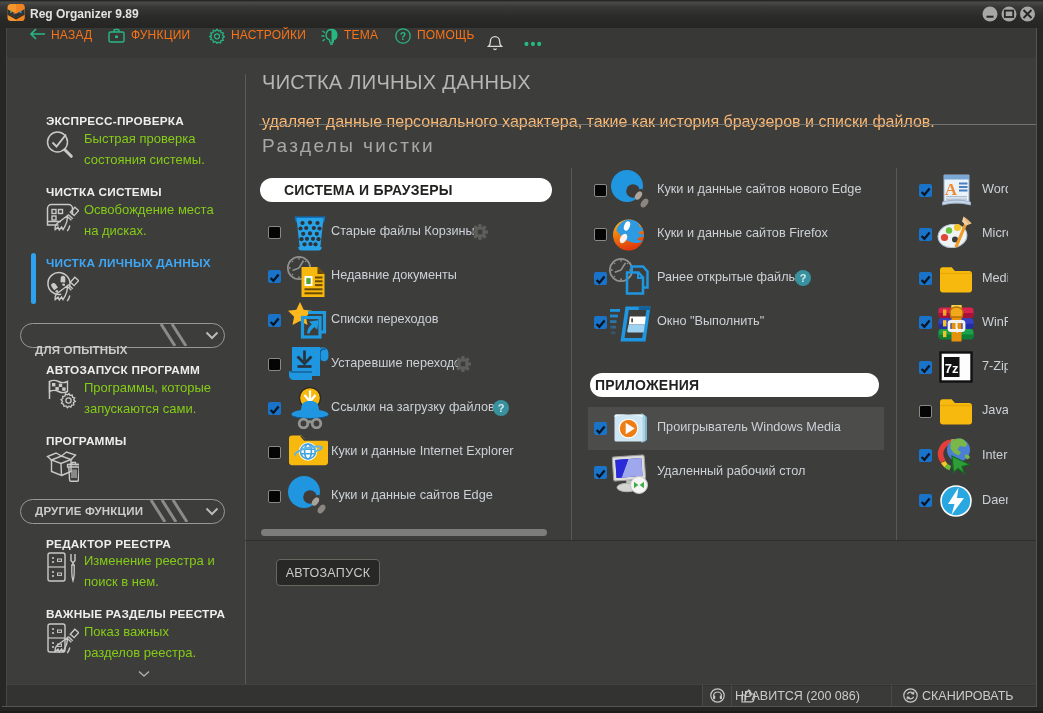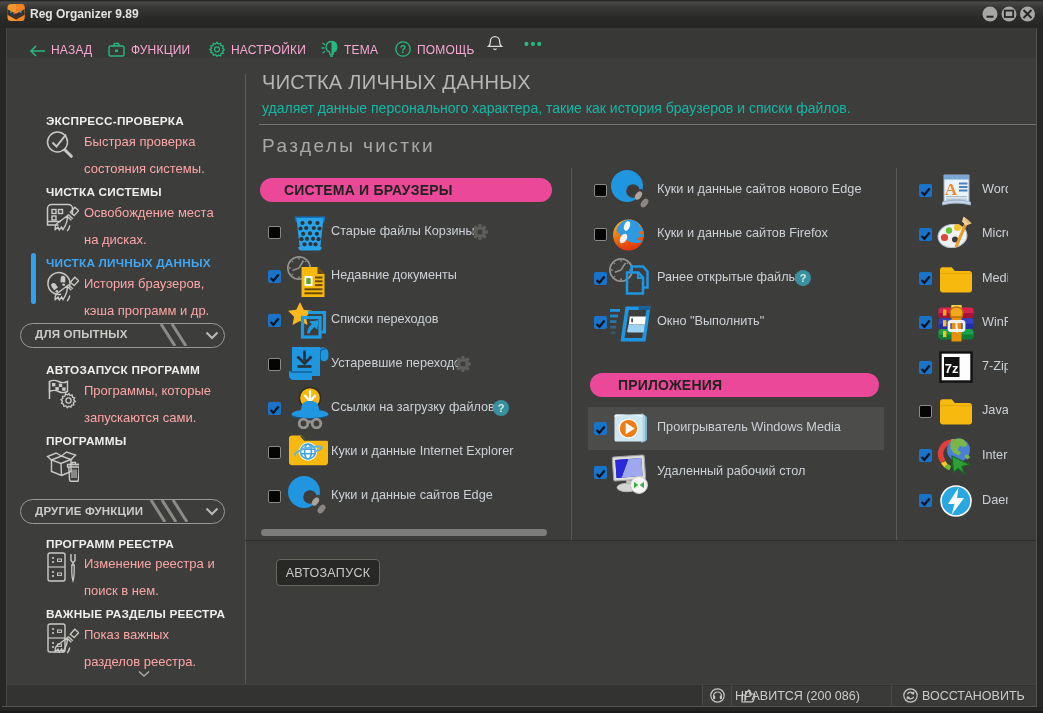--- a/index.html
+++ b/index.html
@@ -6,29 +6,29 @@
   body{width:1043px;height:713px;overflow:hidden;background:#232221;font-family:"Liberation Sans",sans-serif;}
   .abs{position:absolute;}
   #win{position:relative;width:1043px;height:508px;background:#282827;}
   #titlebar{position:absolute;left:0px;top:0px;width:1043px;height:28px;background:linear-gradient(180deg,#1d1d1c 0%,#4a4a48 8%,#383837 25%,#2a2a29 60%,#252524 100%);border-radius:3px 3px 0 0;}
   #toolbar{position:absolute;left:7px;top:28px;width:1029px;height:30px;background:#383837;border-bottom:1px solid #2c2c2b;}
   #mainarea{position:absolute;left:7px;top:58px;width:1029px;height:626px;background:#3d3d3c;overflow:hidden;}
   #sidebar{position:absolute;left:0px;top:0px;width:238px;height:626px;}
   #sideline{position:absolute;left:238px;top:16px;width:1px;height:610px;background:#5b5b58;}
   #statusbar{position:absolute;left:7px;top:684px;width:1029px;height:21px;background:#333332;border-top:1px solid #424240;}
   .ttext{color:#e2e2e0;font-weight:bold;font-size:12px;}
-  .tb-item{position:absolute;top:0;height:29px;display:flex;align-items:flex-end;color:#f9a8d4;font-size:12px;letter-spacing:0.2px;}
+  .tb-item{position:absolute;top:0;height:29px;display:flex;align-items:flex-start;color:#f97316;font-size:12px;letter-spacing:0.2px;}
   .pill{position:absolute;border:1px solid #989894;border-radius:13px;height:25px;box-sizing:border-box;color:#cbcbc8;font-size:11.5px;font-weight:bold;letter-spacing:0.2px;}
   .sitem-t{position:absolute;color:#eeeeec;font-size:11.8px;font-weight:bold;letter-spacing:0.2px;white-space:nowrap;}
-  .sitem-d{position:absolute;color:#fca5a5;font-size:13px;line-height:27px;white-space:nowrap;}
+  .sitem-d{position:absolute;color:#84cc16;font-size:13px;line-height:21px;white-space:nowrap;}
   .rowtext{position:absolute;color:#ccd1d6;font-size:12.7px;white-space:nowrap;}
   .cb{position:absolute;width:13px;height:13px;border-radius:2px;}
   .cb.off{background:#050505;border:1px solid #8a8a88;box-sizing:border-box;}
   .cb.on{background:#1973c8;}
-  .secpill{position:absolute;background:#ec4899;border-radius:12px;color:#222221;font-weight:bold;font-size:14px;letter-spacing:0.2px;display:flex;align-items:center;}
+  .secpill{position:absolute;background:#ffffff;border-radius:12px;color:#222221;font-weight:bold;font-size:14px;letter-spacing:0.2px;display:flex;align-items:center;}
 </style>
 </head>
 <body>
 <div id="win">
   <div id="titlebar">
     <svg class="abs" style="left:7px;top:3px" width="18" height="19" viewBox="0 0 18 19">
       <rect x="0.5" y="1" width="17" height="17" rx="3.5" fill="#f5952e"></rect>
       <path d="M9 1 h5.5 a3 3 0 0 1 3 3 v11 a3 3 0 0 1 -3 3 H9 z" fill="#ef8322"></path>
       <path d="M0.5 6.2 L9 10.8 L17.5 6.2 L17.5 10.5 L9 15 L0.5 10.5 z" fill="#2e3338"></path>
       <circle cx="4" cy="9" r="1" fill="#3fae6a"></circle>
@@ -126,24 +126,23 @@
           <path d="M7.9 12.8 c1.7-.5 3 .3 3.4 2.2 l.8 3.7 -4.6 1 -.8-3.7 c-.4-1.9 .3-2.9 1.2-3.2z" transform="rotate(-24 9.5 16)"></path>
           <ellipse cx="11.8" cy="21.3" rx="1.5" ry="1.2" transform="rotate(-24 11.8 21.3)"></ellipse>
         </g>
         <g fill="none" stroke="#c9c9c6" stroke-width="1.4">
           <path d="M25.3 12.2 L29.8 7.2 L33.6 10.6 L29.1 15.6 z"></path>
           <path d="M23.2 14.5 L27.8 18.7 M21.8 16.1 L26.4 20.3"></path>
           <path d="M22.3 15.7 L12.4 23.2 c-1.9 1.5-2.6 3.4-2.2 6.4 l2.8-2.4 1.3 2.8 2.3-2.9 1.4 2.5 2-3.4 c1.5-2.6 2.3-5 2.3-8z"></path>
           <path d="M24.8 25.5 c-.4 2-1.2 3.8-2.6 5.6"></path>
         </g>
       </svg>
-      <div class="sitem-d" style="left:77px;top:211.5px">История браузеров,<br>кэша программ и др.</div>
 
       <div class="pill" style="left:13px;top:265px;width:205px">
-        <span style="position:absolute;left:14px;top:4px">ДЛЯ ОПЫТНЫХ</span>
+        <span style="position:absolute;left:14px;top:20px">ДЛЯ ОПЫТНЫХ</span>
         <svg style="position:absolute;left:132px;top:0px" width="44" height="22">
             <path d="M8 0 L22 22 M19 0 L33 22" stroke="#8b8b88" stroke-width="3"></path>
           </svg>
         <svg style="position:absolute;left:184px;top:7px" width="14" height="9">
             <path d="M1.5 1.5 L7 7 L12.5 1.5" stroke="#b9b9b6" stroke-width="2" fill="none"></path>
           </svg>
       </div>
 
       <div class="sitem-t" style="left:39px;top:305px">АВТОЗАПУСК ПРОГРАММ</div>
       <svg class="abs" style="left:38px;top:320px" width="34" height="34" viewBox="0 0 34 34">
@@ -177,21 +176,21 @@
       <div class="pill" style="left:13px;top:441px;width:205px">
         <span style="position:absolute;left:14px;top:5px">ДРУГИЕ ФУНКЦИИ</span>
         <svg style="position:absolute;left:122px;top:0px" width="56" height="22">
             <path d="M8 0 L22 22 M19 0 L33 22 M30 0 L44 22" stroke="#8b8b88" stroke-width="3"></path>
           </svg>
         <svg style="position:absolute;left:184px;top:7px" width="14" height="9">
             <path d="M1.5 1.5 L7 7 L12.5 1.5" stroke="#b9b9b6" stroke-width="2" fill="none"></path>
           </svg>
       </div>
 
-      <div class="sitem-t" style="left:39px;top:478.5px">ПРОГРАММ РЕЕСТРА</div>
+      <div class="sitem-t" style="left:39px;top:478.5px">РЕДАКТОР РЕЕСТРА</div>
       <svg class="abs" style="left:38px;top:493px" width="34" height="34" viewBox="0 0 34 34">
         <rect x="3" y="2" width="17" height="28" rx="2" fill="none" stroke="#c9c9c6" stroke-width="1.4"></rect>
         <path d="M3 16 H20" stroke="#c9c9c6" stroke-width="1.2"></path>
         <circle cx="8" cy="7" r="1.1" fill="#c9c9c6"></circle>
           <circle cx="8" cy="11" r="1.1" fill="#c9c9c6"></circle>
         <rect x="12.5" y="8" width="4" height="2.4" fill="none" stroke="#c9c9c6" stroke-width="1"></rect>
         <circle cx="8" cy="21" r="1.1" fill="#c9c9c6"></circle>
           <circle cx="8" cy="25" r="1.1" fill="#c9c9c6"></circle>
         <rect x="12.5" y="22" width="4" height="2.4" fill="none" stroke="#c9c9c6" stroke-width="1"></rect>
         <path d="M26 3 v6.5 l2 2.5 2-2.5 V3" fill="none" stroke="#c9c9c6" stroke-width="1.4"></path>
@@ -219,21 +218,21 @@
       </svg>
       <div class="sitem-d" style="left:77px;top:563px">Показ важных<br>разделов реестра.</div>
 
       <svg class="abs" style="left:131px;top:612px" width="12" height="8">
           <path d="M1 1.5 L6 6 L11 1.5" stroke="#aaaaa8" stroke-width="1.6" fill="none"></path>
         </svg>
     </div>
     <div id="sideline"></div>
     <div id="content">
       <div class="abs" style="left:255px;top:13px;font-size:20px;color:#b6b6b4;letter-spacing:0.3px">ЧИСТКА ЛИЧНЫХ ДАННЫХ</div>
-      <div class="abs" style="left:255px;top:42px;font-size:14px;color:#14b8a6">удаляет данные персонального характера, такие как история браузеров и списки файлов.</div>
+      <div class="abs" style="left:255px;top:55px;font-size:16px;color:#fdba74">удаляет данные персонального характера, такие как история браузеров и списки файлов.</div>
       <div class="abs" style="left:252px;top:66px;width:778px;height:1px;background:#737370"></div>
       <div class="abs" style="left:255px;top:77px;font-size:19px;letter-spacing:2.4px;color:#a8a8a6">Разделы чистки</div>
 
       <div class="abs" style="left:564px;top:110px;width:1px;height:372px;background:#595956"></div>
       <div class="abs" style="left:889px;top:110px;width:1px;height:372px;background:#595956"></div>
       <div class="abs" style="left:238px;top:482px;width:791px;height:1px;background:#2e2e2d"></div>
       <div class="abs" style="left:254px;top:471px;width:286px;height:7px;border-radius:3.5px;background:#7d7d7b"></div>
 
       <div class="secpill" style="left:253px;top:120px;width:292px;height:24px">
           <span style="margin-left:24px">СИСТЕМА И БРАУЗЕРЫ</span>
@@ -463,21 +462,21 @@
           </g>
         <path d="M16.5 3.5 H41.5 L36.5 38.5 H11.5 z M19.8 7 L15.6 35 H33.2 L37.4 7 z" fill="#1f96e0" fill-rule="evenodd"></path>
         <path d="M30 3.5 h11.5 l-.5 3.5 h-11.5 z" fill="#13629e"></path>
         <path d="M20.8 13.5 h16 l-1 8 h-16 z" fill="#fff"></path>
         <path d="M19.6 21.5 h16.1 l-.8 6.5 c-.1 1-.8 1.5-1.8 1.5 h-13.5 c-1 0-1.5-.6-1.4-1.5z" fill="#9fd2f0"></path>
         <rect x="22.3" y="15.3" width="1.6" height="4" fill="#403a34"></rect>
       </svg>
       <div class="rowtext" style="left:650px;top:256px">Окно "Выполнить"</div>
 
       <div class="secpill" style="left:583px;top:314.5px;width:289px;height:24px">
-          <span style="margin-left:28px">ПРИЛОЖЕНИЯ</span>
+          <span style="margin-left:5px">ПРИЛОЖЕНИЯ</span>
         </div>
 
       <div class="abs" style="left:581px;top:349px;width:296px;height:42.5px;background:#4c4c4b"></div>
       <div class="cb on" style="left:587px;top:363.5px"><svg width="13" height="13">
             <path d="M2.6 7 L5.4 9.8 L10.6 3.6" stroke="#0a1523" stroke-width="2.3" fill="none"></path>
           </svg></div>
       <svg class="abs" style="left:603px;top:351px" width="42" height="42" viewBox="0 0 42 42">
         <path d="M33.5 5.5 l3.5 2.5 v23 l-3.5 2.5z" fill="#7fb3cc"></path>
         <path d="M31.5 4 l3.5 2.5 v25 l-3.5 2.5z" fill="#aad4e6"></path>
         <rect x="4.5" y="5.5" width="28" height="27" rx="1.5" fill="#cfe7f2"></rect>
@@ -641,15 +640,15 @@
       <path d="M1 6 h3 v7 H1 z M4 12.5 V6.5 L7.5 1 a1.5 1.5 0 0 1 1.5 1.7 L8.3 5 h4.2 a1.4 1.4 0 0 1 1.3 1.8 l-1.3 4.7 a1.8 1.8 0 0 1 -1.8 1.3 H4.5" fill="none" stroke="#c9c9c7" stroke-width="1.2"></path>
     </svg>
     <div class="abs" style="left:728px;top:4px;color:#cbcbc9;font-size:12.5px">НРАВИТСЯ (200 086)</div>
     <svg class="abs" style="left:896px;top:3px" width="15" height="15" viewBox="0 0 15 15">
       <circle cx="7.5" cy="7.5" r="6.7" fill="none" stroke="#c9c9c7" stroke-width="1.2"></circle>
       <path d="M4.4 6.2 a3.4 3.4 0 0 1 6.0-.6" fill="none" stroke="#c9c9c7" stroke-width="1.2"></path>
       <path d="M10.9 3.6 l-.3 2.4 -2.3-.6" fill="none" stroke="#c9c9c7" stroke-width="1.1"></path>
       <path d="M10.6 8.8 a3.4 3.4 0 0 1 -6.0 .6" fill="none" stroke="#c9c9c7" stroke-width="1.2"></path>
       <path d="M4.1 11.4 l.3-2.4 2.3 .6" fill="none" stroke="#c9c9c7" stroke-width="1.1"></path>
     </svg>
-    <div class="abs" style="left:915px;top:4px;color:#cbcbc9;font-size:12.5px">ВОССТАНОВИТЬ</div>
+    <div class="abs" style="left:915px;top:4px;color:#cbcbc9;font-size:12.5px">СКАНИРОВАТЬ</div>
   </div>
 </div>
 
 </body></html>

